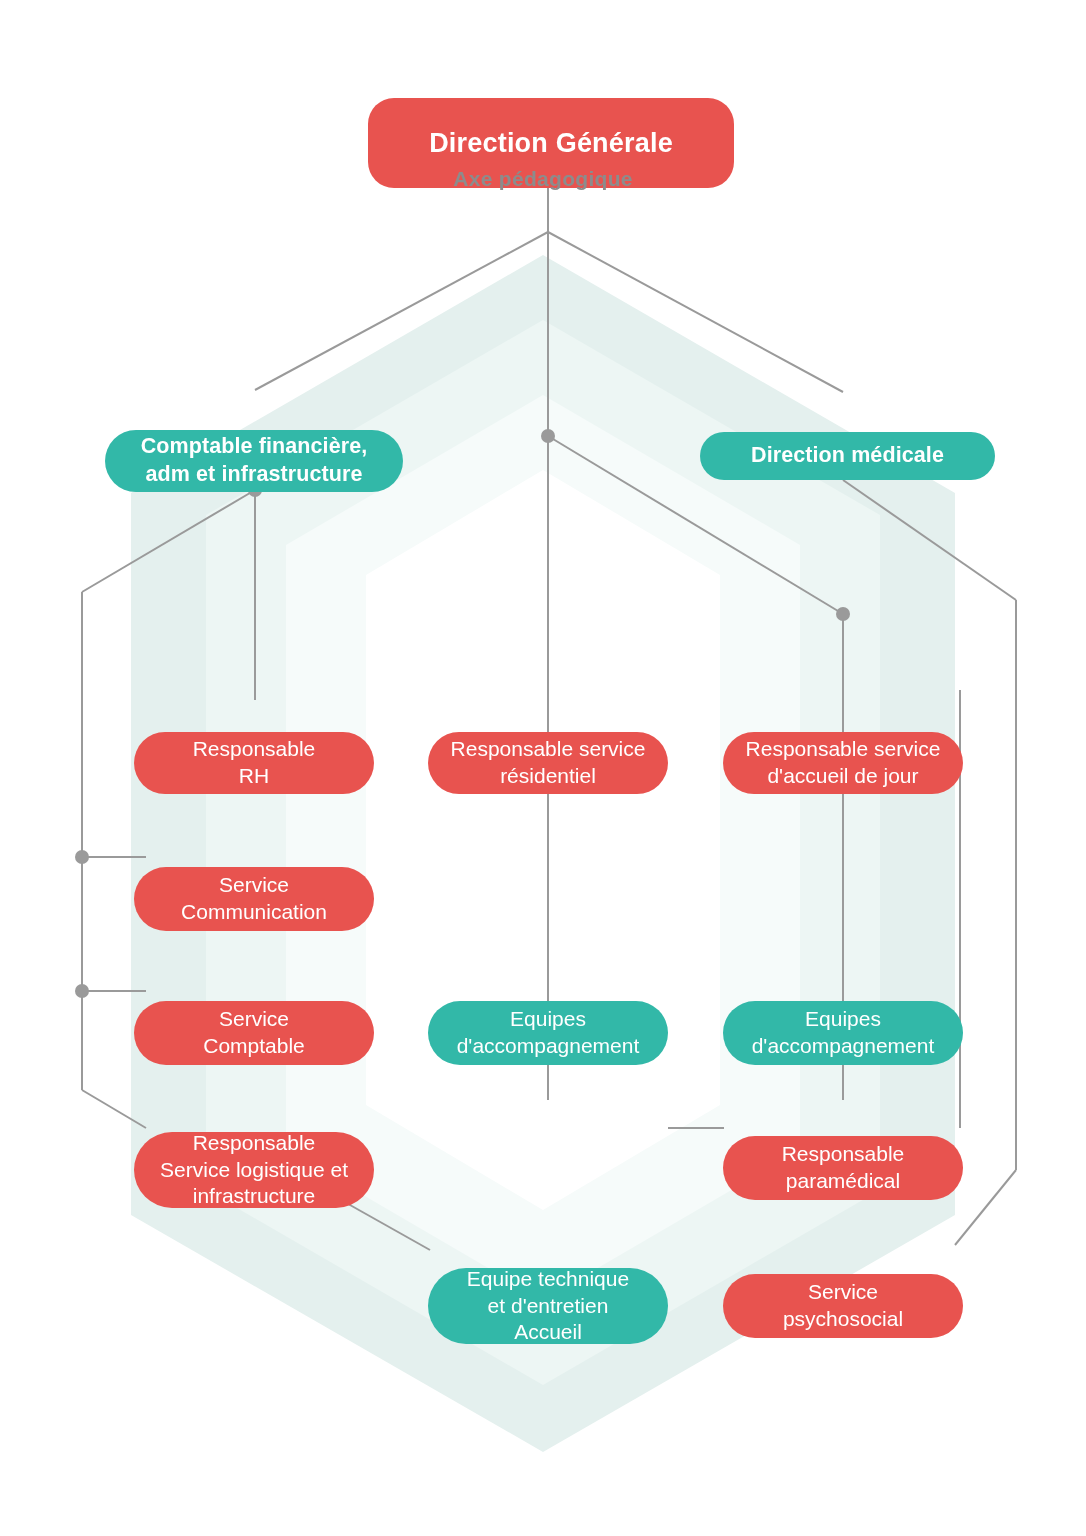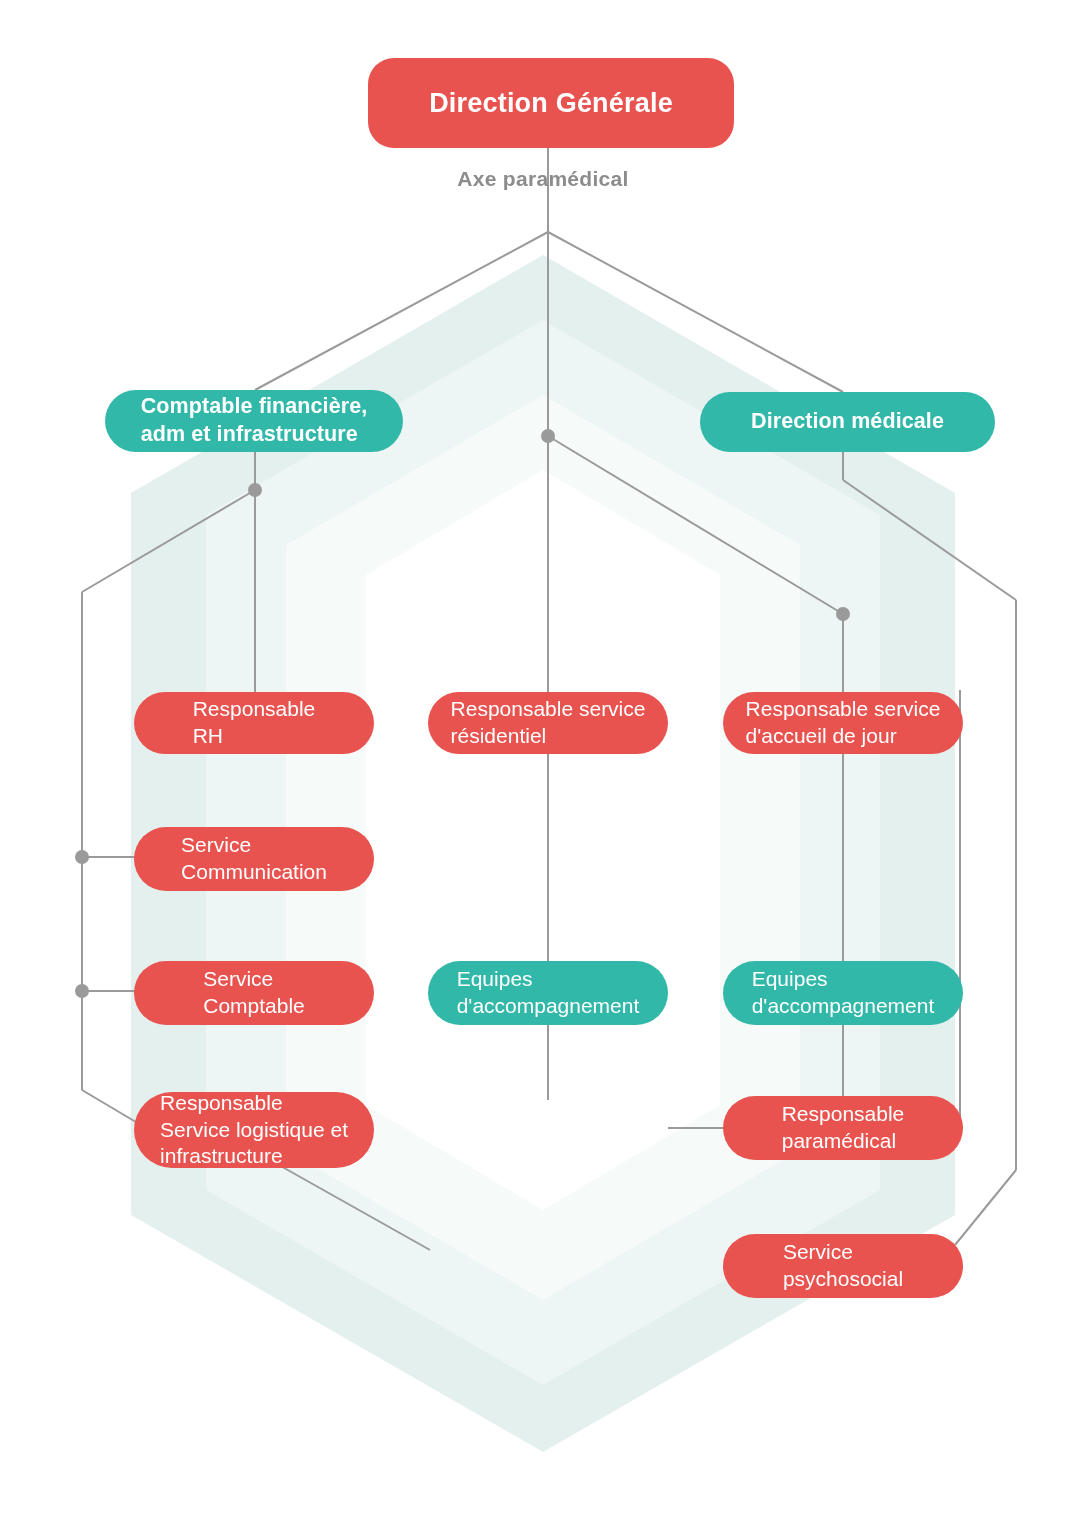--- a/index.html
+++ b/index.html
@@ -25,27 +25,28 @@
     height: 1536px;
   }
   #bg-layer { z-index: 1; }
   #edge-layer { z-index: 2; }
   .node {
     position: absolute;
     z-index: 3;
     display: flex;
     align-items: center;
     justify-content: center;
-    text-align: left;
+    text-align: center;
     color: #ffffff;
     border-radius: 999px;
     box-sizing: border-box;
     line-height: 1.28;
     white-space: pre-line;
     padding: 4px 10px;
+    margin-top: 40px;
   }
   .node.red { background: #e8534f; }
   .node.teal { background: #32b8a8; }
   .node.root {
     font-size: 27px;
     font-weight: bold;
     border-radius: 26px;
     letter-spacing: 0.2px;
   }
   .node.level2 {
@@ -121,26 +122,26 @@
       <circle cx="548" cy="436" r="7"></circle>
       <circle cx="255" cy="490" r="7"></circle>
       <circle cx="843" cy="614" r="7"></circle>
       <circle cx="82" cy="857" r="7"></circle>
       <circle cx="82" cy="991" r="7"></circle>
     </g>
   </svg>
 
   <div class="node root red" style="left:368px; top:58px; width:366px; height:90px;">Direction Générale</div>
 
-  <div id="axis-label" style="top:167px;">Axe paramédical</div>
+  <div id="axis-label" style="top:167px;">Axe pédagogique</div>
 
   <div class="node level2 teal" style="left:105px; top:390px; width:298px; height:62px;">Comptable financière,
 adm et infrastructure</div>
 
-  <div class="node level2 teal" style="left:700px; top:392px; width:295px; height:60px;">Direction médicale</div>
+  <div class="node level2 teal" style="left:700px; top:392px; width:295px; height:48px;">Direction médicale</div>
 
   <div class="node leaf red" style="left:134px; top:692px; width:240px; height:62px;">Responsable
 RH</div>
 
   <div class="node leaf red" style="left:134px; top:827px; width:240px; height:64px;">Service
 Communication</div>
 
   <div class="node leaf red" style="left:134px; top:961px; width:240px; height:64px;">Service
 Comptable</div>
 
@@ -149,20 +150,23 @@
 infrastructure</div>
 
   <div class="node leaf red" style="left:428px; top:692px; width:240px; height:62px;">Responsable service
 résidentiel</div>
 
 
   <div class="node leaf teal" style="left:428px; top:961px; width:240px; height:64px;">Equipes
 d'accompagnement</div>
 
 
+  <div class="node leaf teal" style="left:428px; top:1228px; width:240px; height:76px;">Equipe technique
+et d'entretien
+Accueil</div>
 
   <div class="node leaf red" style="left:723px; top:692px; width:240px; height:62px;">Responsable service
 d'accueil de jour</div>
 
 
   <div class="node leaf teal" style="left:723px; top:961px; width:240px; height:64px;">Equipes
 d'accompagnement</div>
 
   <div class="node leaf red" style="left:723px; top:1096px; width:240px; height:64px;">Responsable
 paramédical</div>

